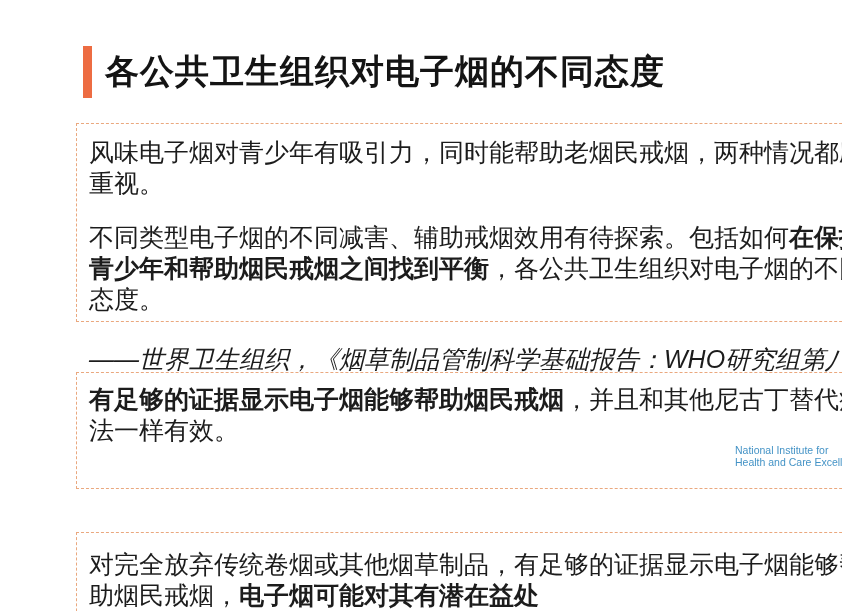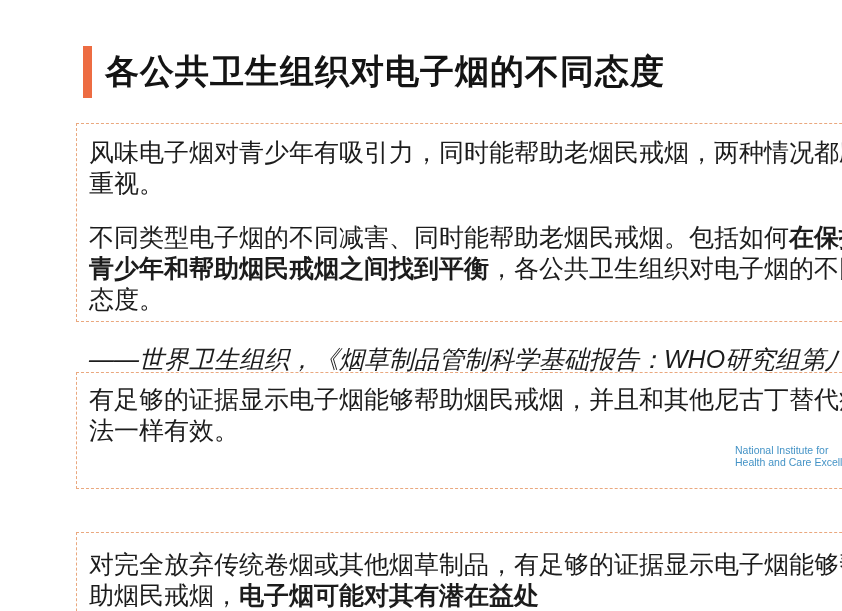--- a/index.html
+++ b/index.html
@@ -82,21 +82,21 @@
 
 <div class="page">
 
   <div class="title-row">
     <div class="accent-bar"></div>
     <h1 class="page-title">各公共卫生组织对电子烟的不同态度</h1>
   </div>
 
   <div class="quote-box" id="box-who">
     <p class="p1"><span>风味电子烟对青少年有吸引力，同时能帮助老烟民戒烟，两种情况都应重视。</span></p>
-    <p class="p2"><span>不同类型电子烟的不同减害、同时能帮助老烟民戒烟。包括如何</span><span style="font-weight: bold;">在保护青少年和帮助烟民戒烟之间找到平衡</span><span>，各公共卫生组织对电子烟的不同态度。</span></p>
+    <p class="p2"><span>不同类型电子烟的不同减害、辅助戒烟效用有待探索。包括如何</span><span style="font-weight: bold;">在保护青少年和帮助烟民戒烟之间找到平衡</span><span>，各公共卫生组织对电子烟的不同态度。</span></p>
     <p class="attr"><span>——世界卫生组织，《烟草制品管制科学基础报告：WHO研究组第八份报告》</span></p>
   </div>
 
   <div class="who-logo">
     <svg width="70" height="72" viewBox="0 0 70 72">
       <g stroke="#7db4dd" fill="none" stroke-width="1.5">
         <circle cx="35" cy="27" r="14"></circle>
         <ellipse cx="35" cy="27" rx="14" ry="5.5"></ellipse>
         <ellipse cx="35" cy="27" rx="6.5" ry="14"></ellipse>
         <line x1="21" y1="27" x2="49" y2="27"></line>
@@ -116,21 +116,21 @@
         <ellipse cx="56.5" cy="35" rx="2.4" ry="5" transform="rotate(-80 56.5 35)"></ellipse>
         <ellipse cx="56.5" cy="27" rx="2.4" ry="5" transform="rotate(-100 56.5 27)"></ellipse>
         <ellipse cx="54.5" cy="19" rx="2.4" ry="5" transform="rotate(-120 54.5 19)"></ellipse>
         <ellipse cx="50" cy="12.5" rx="2.4" ry="5" transform="rotate(-140 50 12.5)"></ellipse>
         <path d="M30 60 Q35 55 40 60 Q35 63 30 60"></path>
       </g>
     </svg>
   </div>
 
   <div class="quote-box" id="box-phe">
-    <p class="p1"><span style="font-weight: normal;">有足够的证据显示电子烟能够帮助烟民戒烟</span><span>，并且和其他尼古丁替代疗法一样有效。</span></p>
+    <p class="p1"><span style="font-weight: bold;">有足够的证据显示电子烟能够帮助烟民戒烟</span><span>，并且和其他尼古丁替代疗法一样有效。</span></p>
   </div>
 
   <div class="nice-logo">
     <span class="nice-small">
       <span>National Institute for</span>
       <span>Health and Care Excellence</span>
     </span>
   </div>
 
   <div class="quote-box" id="box-fda">

